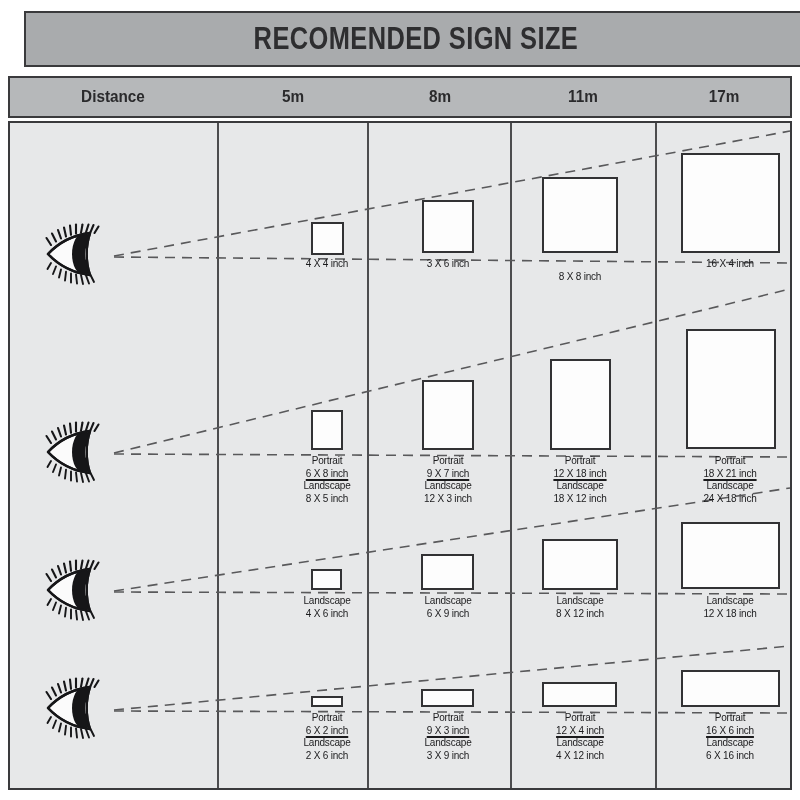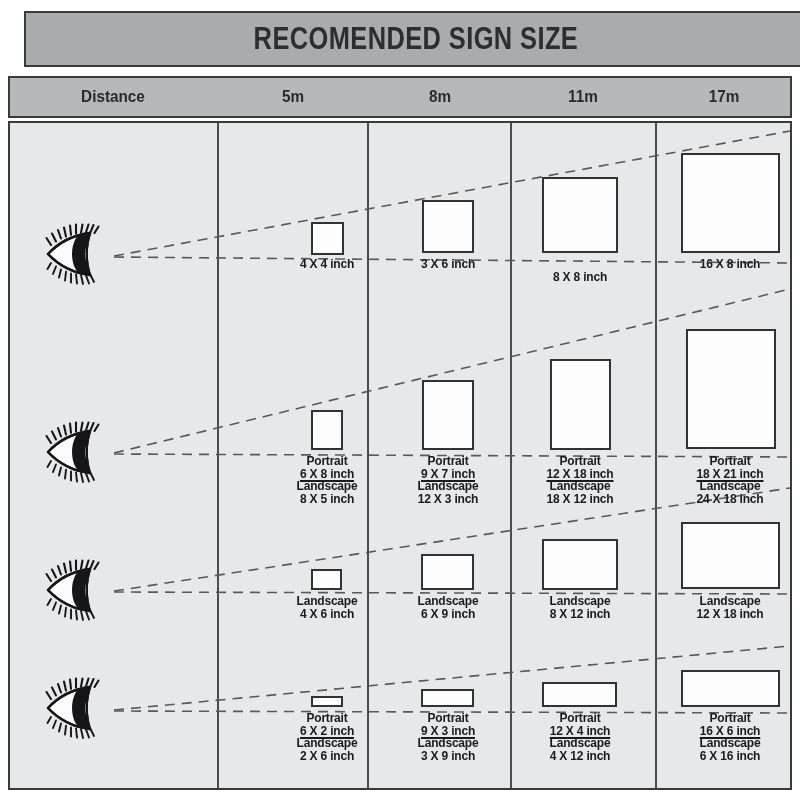--- a/index.html
+++ b/index.html
@@ -33,21 +33,21 @@
     position:absolute;top:123px;height:665px;width:2px;background:#4c4c4e;
   }
   .overlay{
     position:absolute;left:0;top:0;width:800px;height:800px;pointer-events:none;
   }
   .sign-box{
     position:absolute;box-sizing:border-box;background:#fdfdfd;border:2px solid #323234;
   }
   .sign-label{
     position:absolute;width:130px;text-align:center;
-    font-size:12px;line-height:12.6px;font-weight:700;letter-spacing:-0.2px;color:#1b1b1d;
+    font-size:10px;line-height:12.6px;font-weight:400;letter-spacing:-0.2px;color:#1b1b1d;
   }
   .sign-label span{display:block;white-space:nowrap;}
   .u{text-decoration:underline;text-decoration-thickness:1.5px;text-underline-offset:1.5px;}
 </style>
 </head>
 <body>
 
 <div class="page">
 
   <div class="title-bar">
@@ -151,21 +151,21 @@
   <div class="sign-label" style="left:262px;top:258px">
     <span>4 X 4 inch</span>
   </div>
   <div class="sign-label" style="left:383px;top:258px">
     <span>3 X 6 inch</span>
   </div>
   <div class="sign-label" style="left:515px;top:271px">
     <span>8 X 8 inch</span>
   </div>
   <div class="sign-label" style="left:665px;top:258px">
-    <span>16 X 8 inch</span>
+    <span>16 X 4 inch</span>
   </div>
 
   <div class="sign-label" style="left:262px;top:455px">
     <span>Portrait</span>
     <span class="u">6 X 8 inch</span>
     <span>Landscape</span>
     <span>8 X 5 inch</span>
   </div>
   <div class="sign-label" style="left:383px;top:455px">
     <span>Portrait</span>

